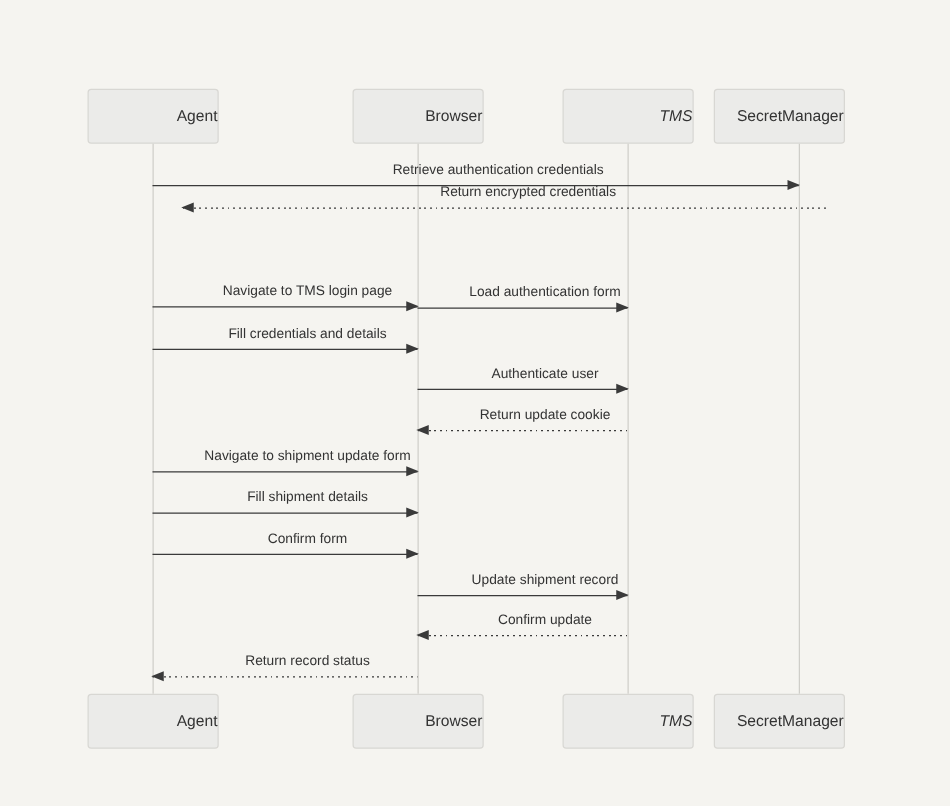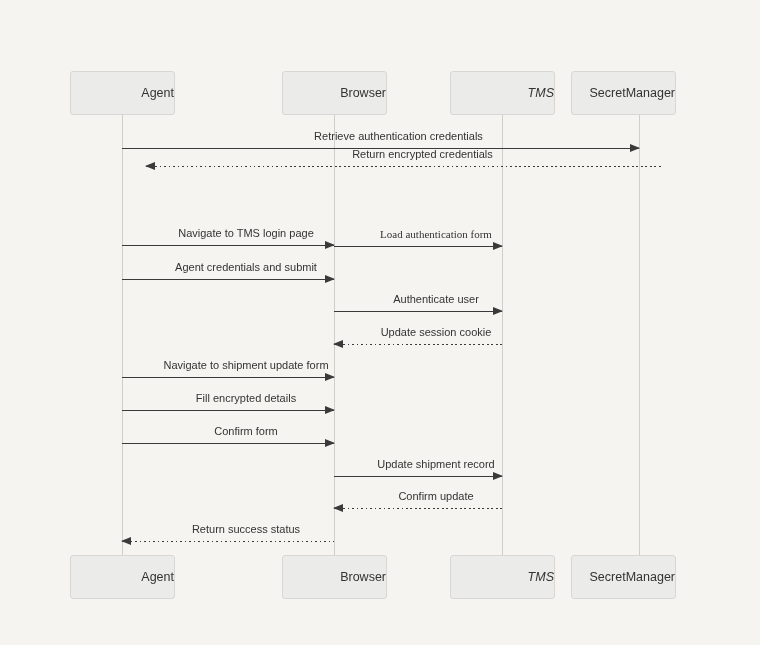--- a/index.html
+++ b/index.html
@@ -75,21 +75,21 @@
     border-top: 4px solid transparent;
     border-bottom: 4px solid transparent;
   }
   .to-right .head { right: -1px; border-left: 10px solid #3a3a3a; }
   .to-left  .head { left: -1px;  border-right: 10px solid #3a3a3a; }
 
   
   .m1  { left: 122px; width: 517px; top: 127px; }
   .m2  { left: 122px; width: 517px; top: 145px; margin-left: 24px; }
   .m3  { left: 122px; width: 212px; top: 192px; margin-top: 32px; }
-  .m4  { left: 334px; width: 168px; top: 225px; font-family: Liberation Serif, serif; }
+  .m4  { left: 334px; width: 168px; top: 225px; }
   .m5  { left: 122px; width: 212px; top: 258px; }
   .m6  { left: 334px; width: 168px; top: 290px; }
   .m7  { left: 334px; width: 168px; top: 323px; }
   .m8  { left: 122px; width: 212px; top: 356px; }
   .m9  { left: 122px; width: 212px; top: 389px; }
   .m10 { left: 122px; width: 212px; top: 422px; }
   .m11 { left: 334px; width: 168px; top: 455px; }
   .m12 { left: 334px; width: 168px; top: 487px; }
   .m13 { left: 122px; width: 212px; top: 520px; }
 </style>
@@ -130,61 +130,61 @@
     <div class="lbl">Navigate to TMS login page</div>
     <div class="line"></div>
     <div class="head"></div>
   </div>
   <div class="msg m4 solid to-right">
     <div class="lbl">Load authentication form</div>
     <div class="line"></div>
     <div class="head"></div>
   </div>
   <div class="msg m5 solid to-right">
-    <div class="lbl">Agent credentials and submit</div>
+    <div class="lbl">Fill credentials and details</div>
     <div class="line"></div>
     <div class="head"></div>
   </div>
   <div class="msg m6 solid to-right">
     <div class="lbl">Authenticate user</div>
     <div class="line"></div>
     <div class="head"></div>
   </div>
   <div class="msg m7 dashed to-left">
-    <div class="lbl">Update session cookie</div>
+    <div class="lbl">Return update cookie</div>
     <div class="line"></div>
     <div class="head"></div>
   </div>
   <div class="msg m8 solid to-right">
     <div class="lbl">Navigate to shipment update form</div>
     <div class="line"></div>
     <div class="head"></div>
   </div>
   <div class="msg m9 solid to-right">
-    <div class="lbl">Fill encrypted details</div>
+    <div class="lbl">Fill shipment details</div>
     <div class="line"></div>
     <div class="head"></div>
   </div>
   <div class="msg m10 solid to-right">
     <div class="lbl">Confirm form</div>
     <div class="line"></div>
     <div class="head"></div>
   </div>
   <div class="msg m12 dashed to-left">
     <div class="lbl">Confirm update</div>
     <div class="line"></div>
     <div class="head"></div>
   </div>
   <div class="msg m11 solid to-right">
     <div class="lbl">Update shipment record</div>
     <div class="line"></div>
     <div class="head"></div>
   </div>
   <div class="msg m13 dashed to-left">
-    <div class="lbl">Return success status</div>
+    <div class="lbl">Return record status</div>
     <div class="line"></div>
     <div class="head"></div>
   </div>
 
   <div class="pbox bottom px-agent">
     <span>Agent</span>
   </div>
   <div class="pbox bottom px-browser">
     <span>Browser</span>
   </div>

